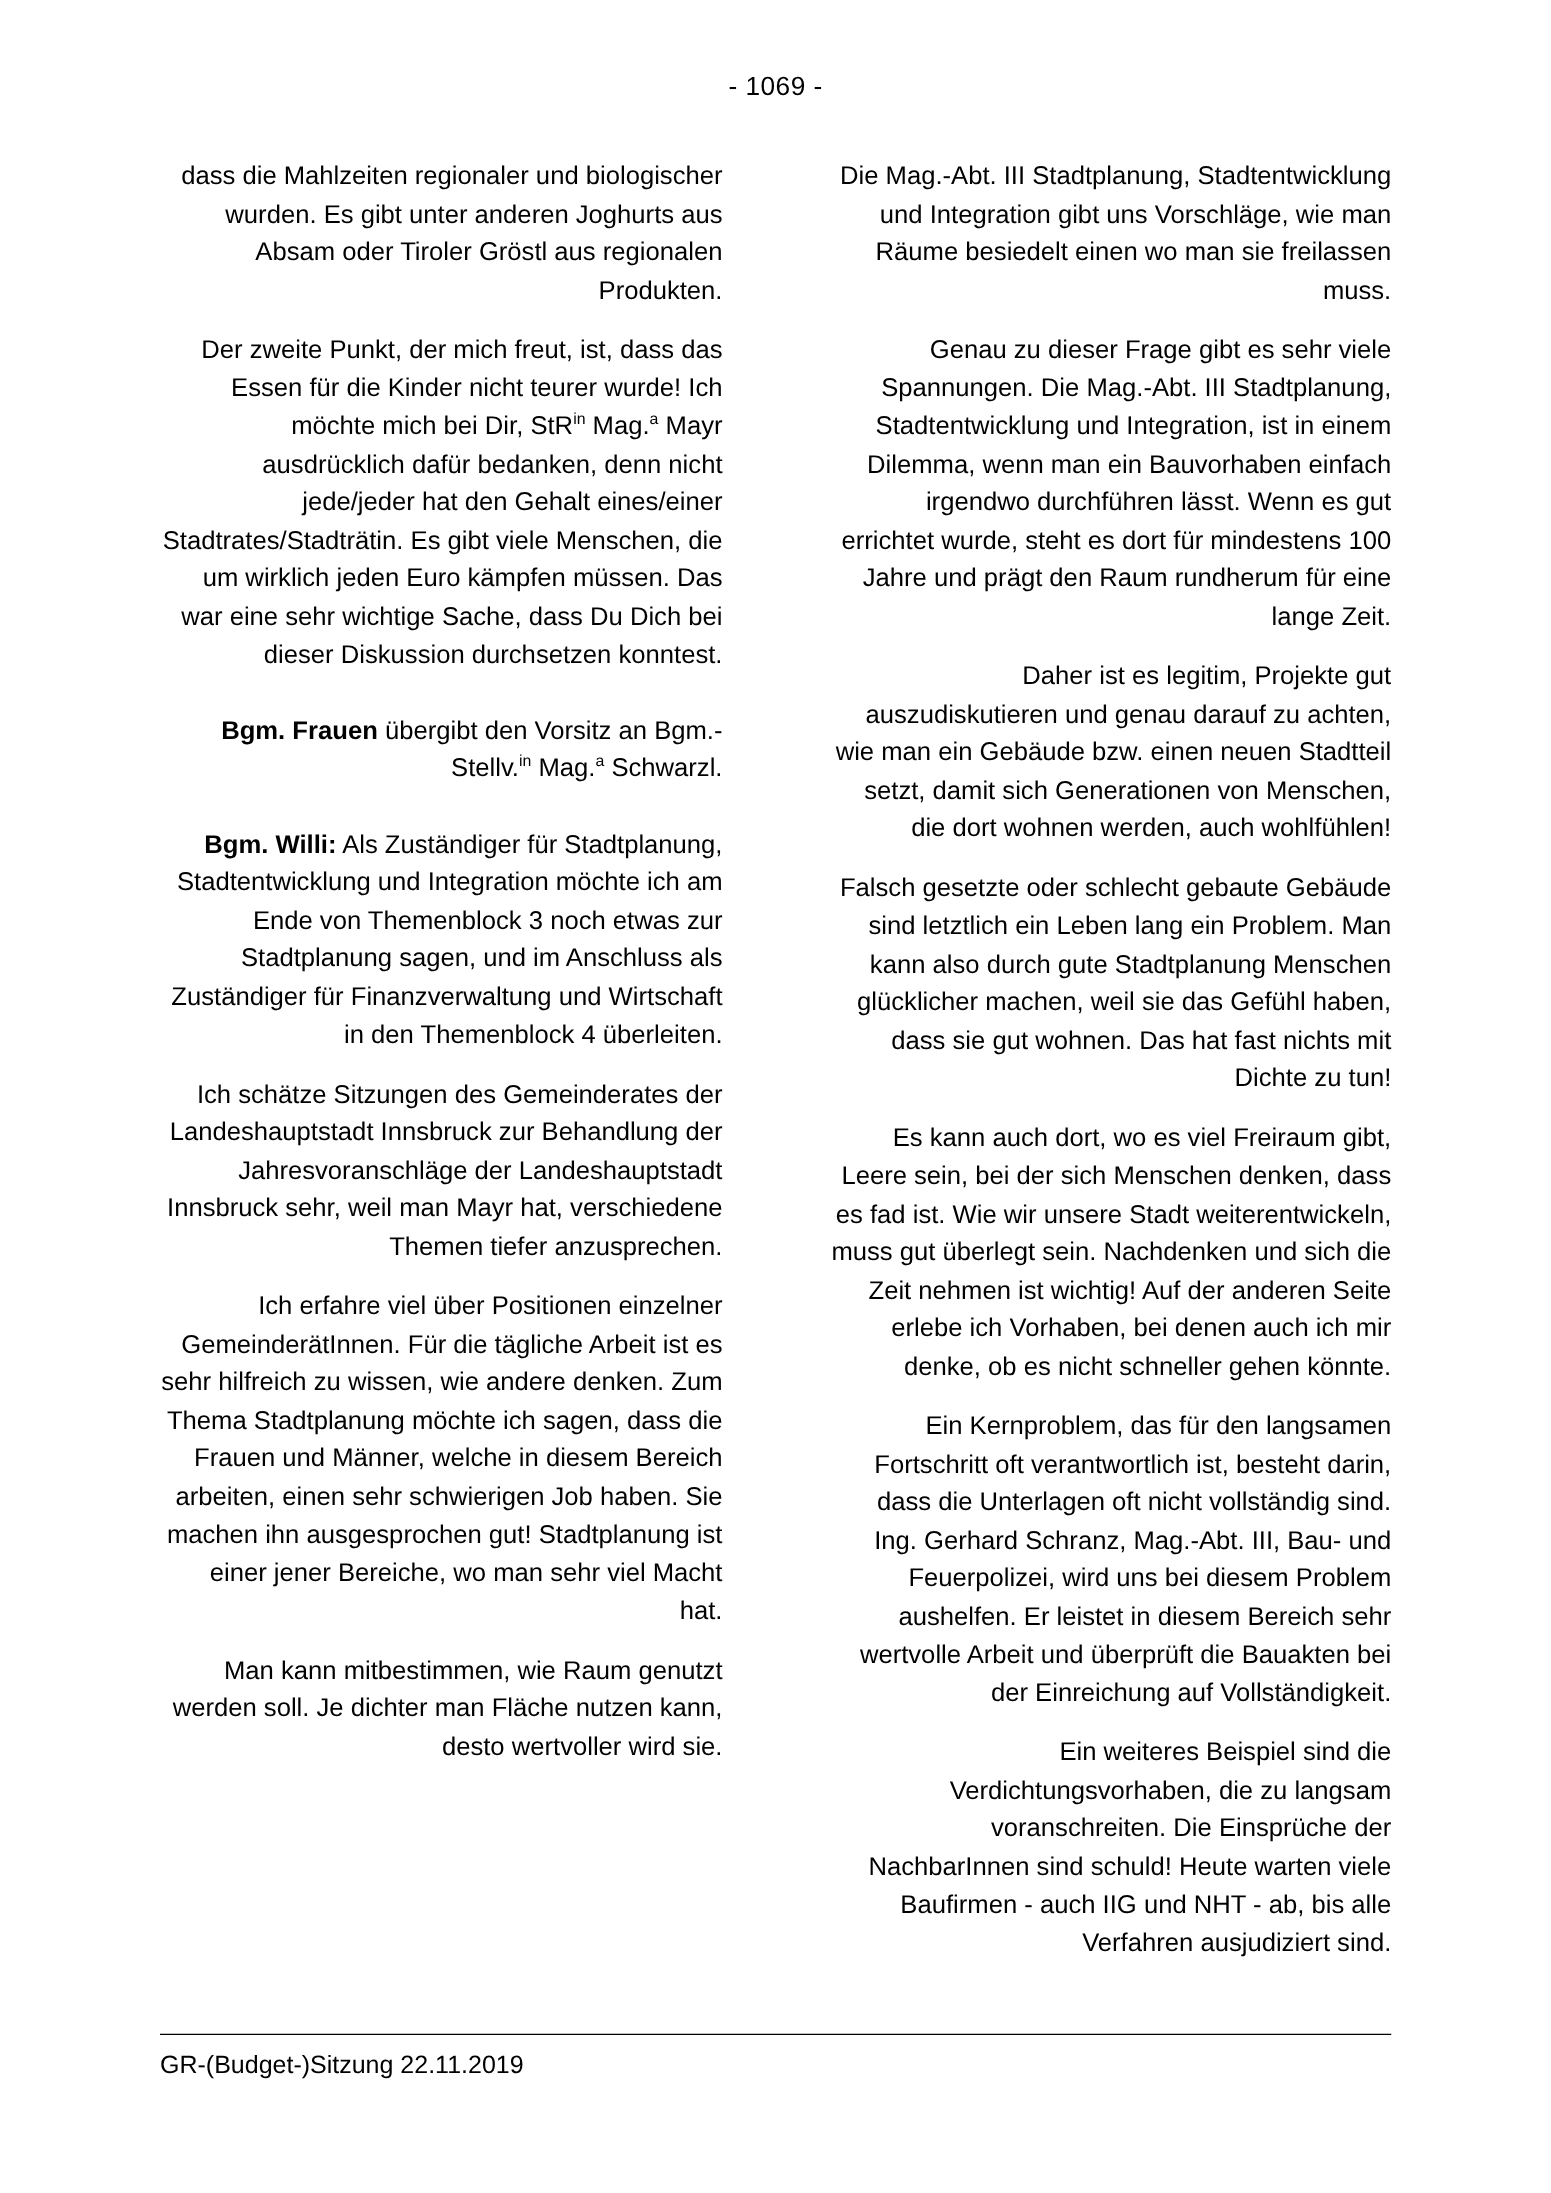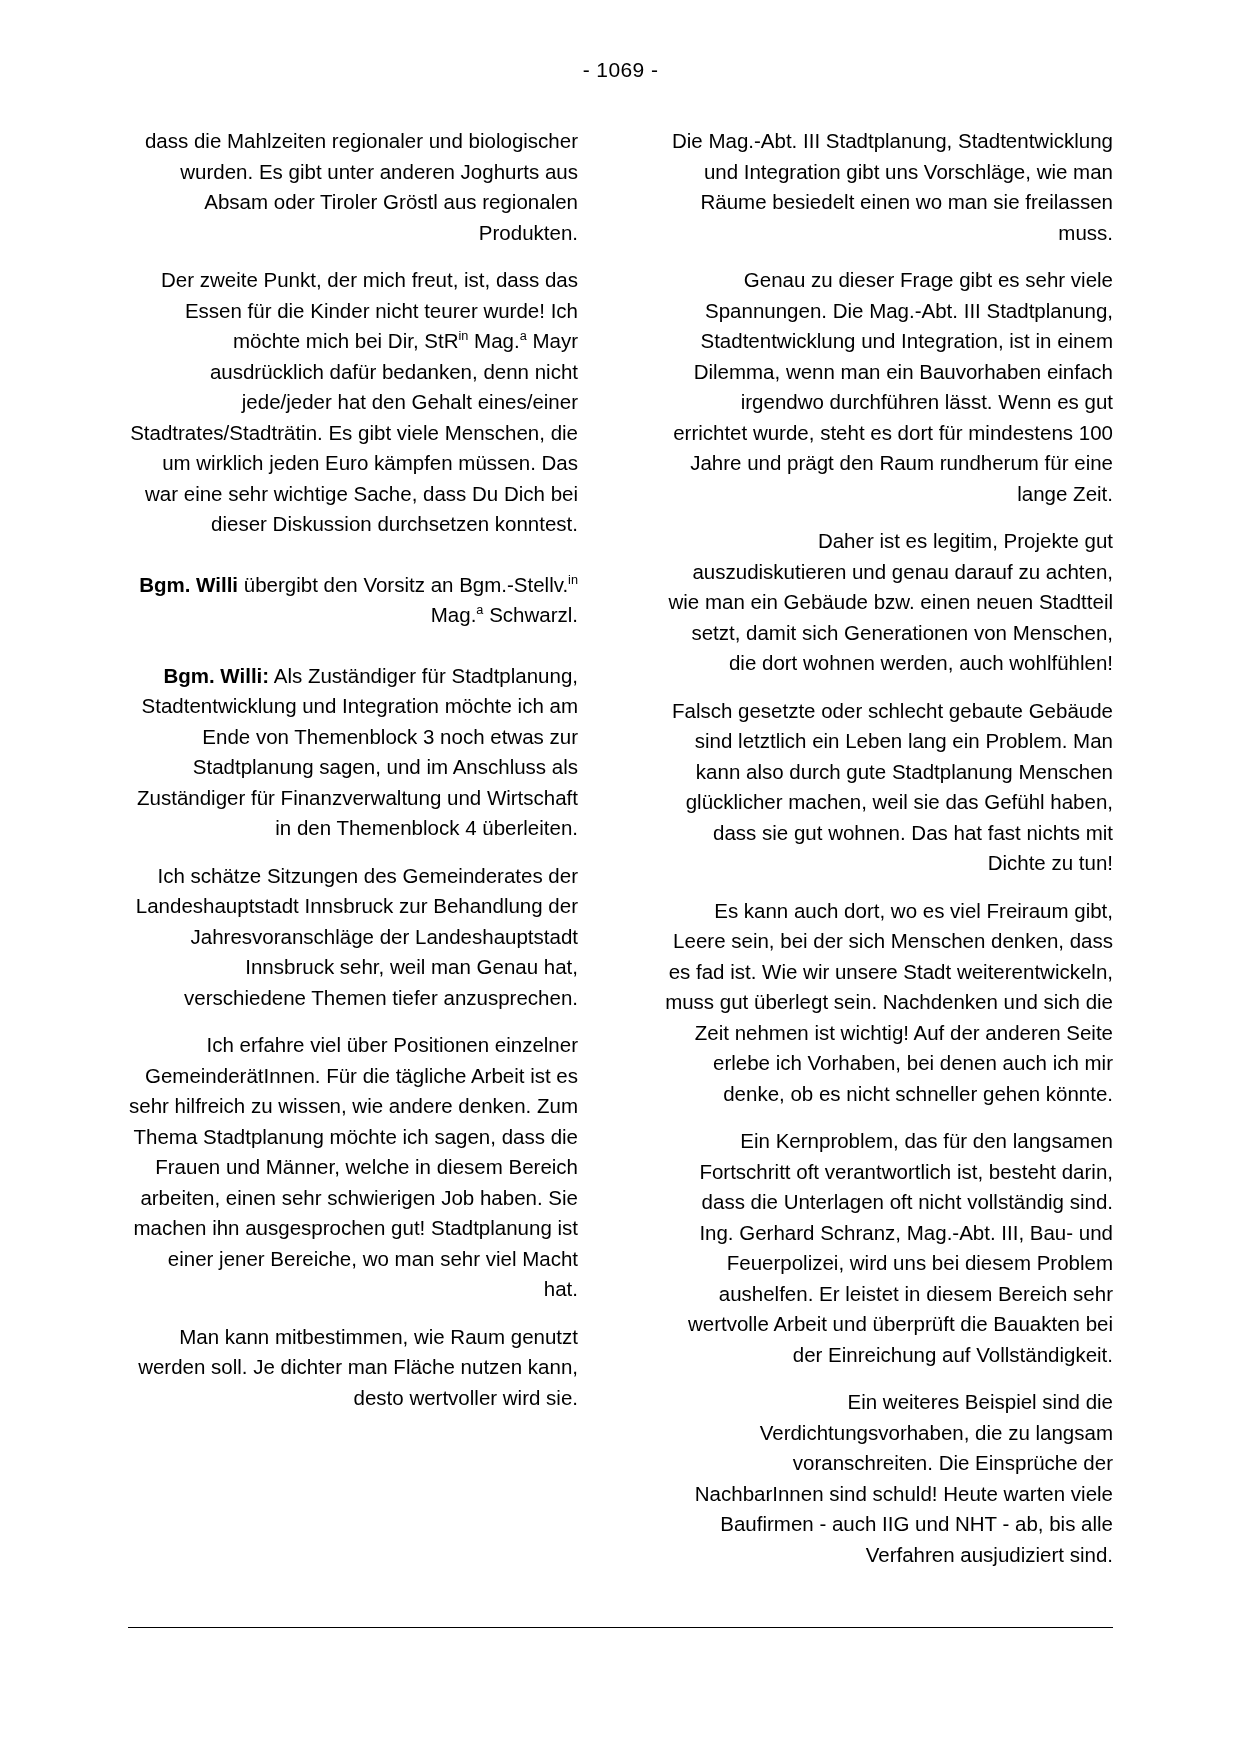--- a/index.html
+++ b/index.html
@@ -84,25 +84,25 @@
 
   <div class="content">
 
     <div class="column left">
 
       <p>dass die Mahlzeiten regionaler und biologischer wurden. Es gibt unter anderen Joghurts aus Absam oder Tiroler Gröstl aus regionalen Produkten.</p>
 
 
       <p>Der zweite Punkt, der mich freut, ist, dass das Essen für die Kinder nicht teurer wurde! Ich möchte mich bei Dir, StR<sup>in</sup> Mag.<sup>a</sup> Mayr ausdrücklich dafür bedanken, denn nicht jede/jeder hat den Gehalt eines/einer Stadtrates/Stadträtin. Es gibt viele Menschen, die um wirklich jeden Euro kämpfen müssen. Das war eine sehr wichtige Sache, dass Du Dich bei dieser Diskussion durchsetzen konntest.</p>
 
-      <p class="gap-before"><span class="bold">Bgm. Willi</span> übergibt den Vorsitz an Bgm.-Stellv.<sup>in</sup> Mag.<sup>a</sup> Schwarzl.</p>
+      <p class="gap-before"><span class="bold">Bgm. Frauen</span> übergibt den Vorsitz an Bgm.-Stellv.<sup>in</sup> Mag.<sup>a</sup> Schwarzl.</p>
 
       <p class="gap-before"><span class="bold">Bgm. Willi:</span><span> Als Zuständiger für Stadtplanung, Stadtentwicklung und Integration möchte ich am Ende von Themenblock 3 noch etwas zur Stadtplanung sagen, und im Anschluss als Zuständiger für Finanzverwaltung und Wirtschaft in den Themenblock 4 überleiten.</span></p>
 
-      <p>Ich schätze Sitzungen des Gemeinderates der Landeshauptstadt Innsbruck zur Behandlung der Jahresvoranschläge der Landeshauptstadt Innsbruck sehr, weil man Genau hat, verschiedene Themen tiefer anzusprechen.</p>
+      <p>Ich schätze Sitzungen des Gemeinderates der Landeshauptstadt Innsbruck zur Behandlung der Jahresvoranschläge der Landeshauptstadt Innsbruck sehr, weil man Mayr hat, verschiedene Themen tiefer anzusprechen.</p>
 
       <p>Ich erfahre viel über Positionen einzelner GemeinderätInnen. Für die tägliche Arbeit ist es sehr hilfreich zu wissen, wie andere denken. Zum Thema Stadtplanung möchte ich sagen, dass die Frauen und Männer, welche in diesem Bereich arbeiten, einen sehr schwierigen Job haben. Sie machen ihn ausgesprochen gut! Stadtplanung ist einer jener Bereiche, wo man sehr viel Macht hat.</p>
 
       <p>Man kann mitbestimmen, wie Raum genutzt werden soll. Je dichter man Fläche nutzen kann, desto wertvoller wird sie.</p>
 
     </div>
 
     <div class="column right">
 
       <p>Die Mag.-Abt. III Stadtplanung, Stadtentwicklung und Integration gibt uns Vorschläge, wie man Räume besiedelt einen wo man sie freilassen muss.</p>
@@ -111,14 +111,15 @@
       <p>Falsch gesetzte oder schlecht gebaute Gebäude sind letztlich ein Leben lang ein Problem. Man kann also durch gute Stadtplanung Menschen glücklicher machen, weil sie das Gefühl haben, dass sie gut wohnen. Das hat fast nichts mit Dichte zu tun!</p>
       <p>Es kann auch dort, wo es viel Freiraum gibt, Leere sein, bei der sich Menschen denken, dass es fad ist. Wie wir unsere Stadt weiterentwickeln, muss gut überlegt sein. Nachdenken und sich die Zeit nehmen ist wichtig! Auf der anderen Seite erlebe ich Vorhaben, bei denen auch ich mir denke, ob es nicht schneller gehen könnte.</p>
       <p>Ein Kernproblem, das für den langsamen Fortschritt oft verantwortlich ist, besteht darin, dass die Unterlagen oft nicht vollständig sind. Ing. Gerhard Schranz, Mag.-Abt. III, Bau- und Feuerpolizei, wird uns bei diesem Problem aushelfen. Er leistet in diesem Bereich sehr wertvolle Arbeit und überprüft die Bauakten bei der Einreichung auf Vollständigkeit.</p>
       <p>Ein weiteres Beispiel sind die Verdichtungsvorhaben, die zu langsam voranschreiten. Die Einsprüche der NachbarInnen sind schuld! Heute warten viele Baufirmen - auch IIG und NHT - ab, bis alle Verfahren ausjudiziert sind.</p>
 
     </div>
 
   </div>
 
   <div class="footer-rule"></div>
+  <div class="page-footer">GR-(Budget-)Sitzung 22.11.2019</div>
 
 </div>
 
 </body></html>

